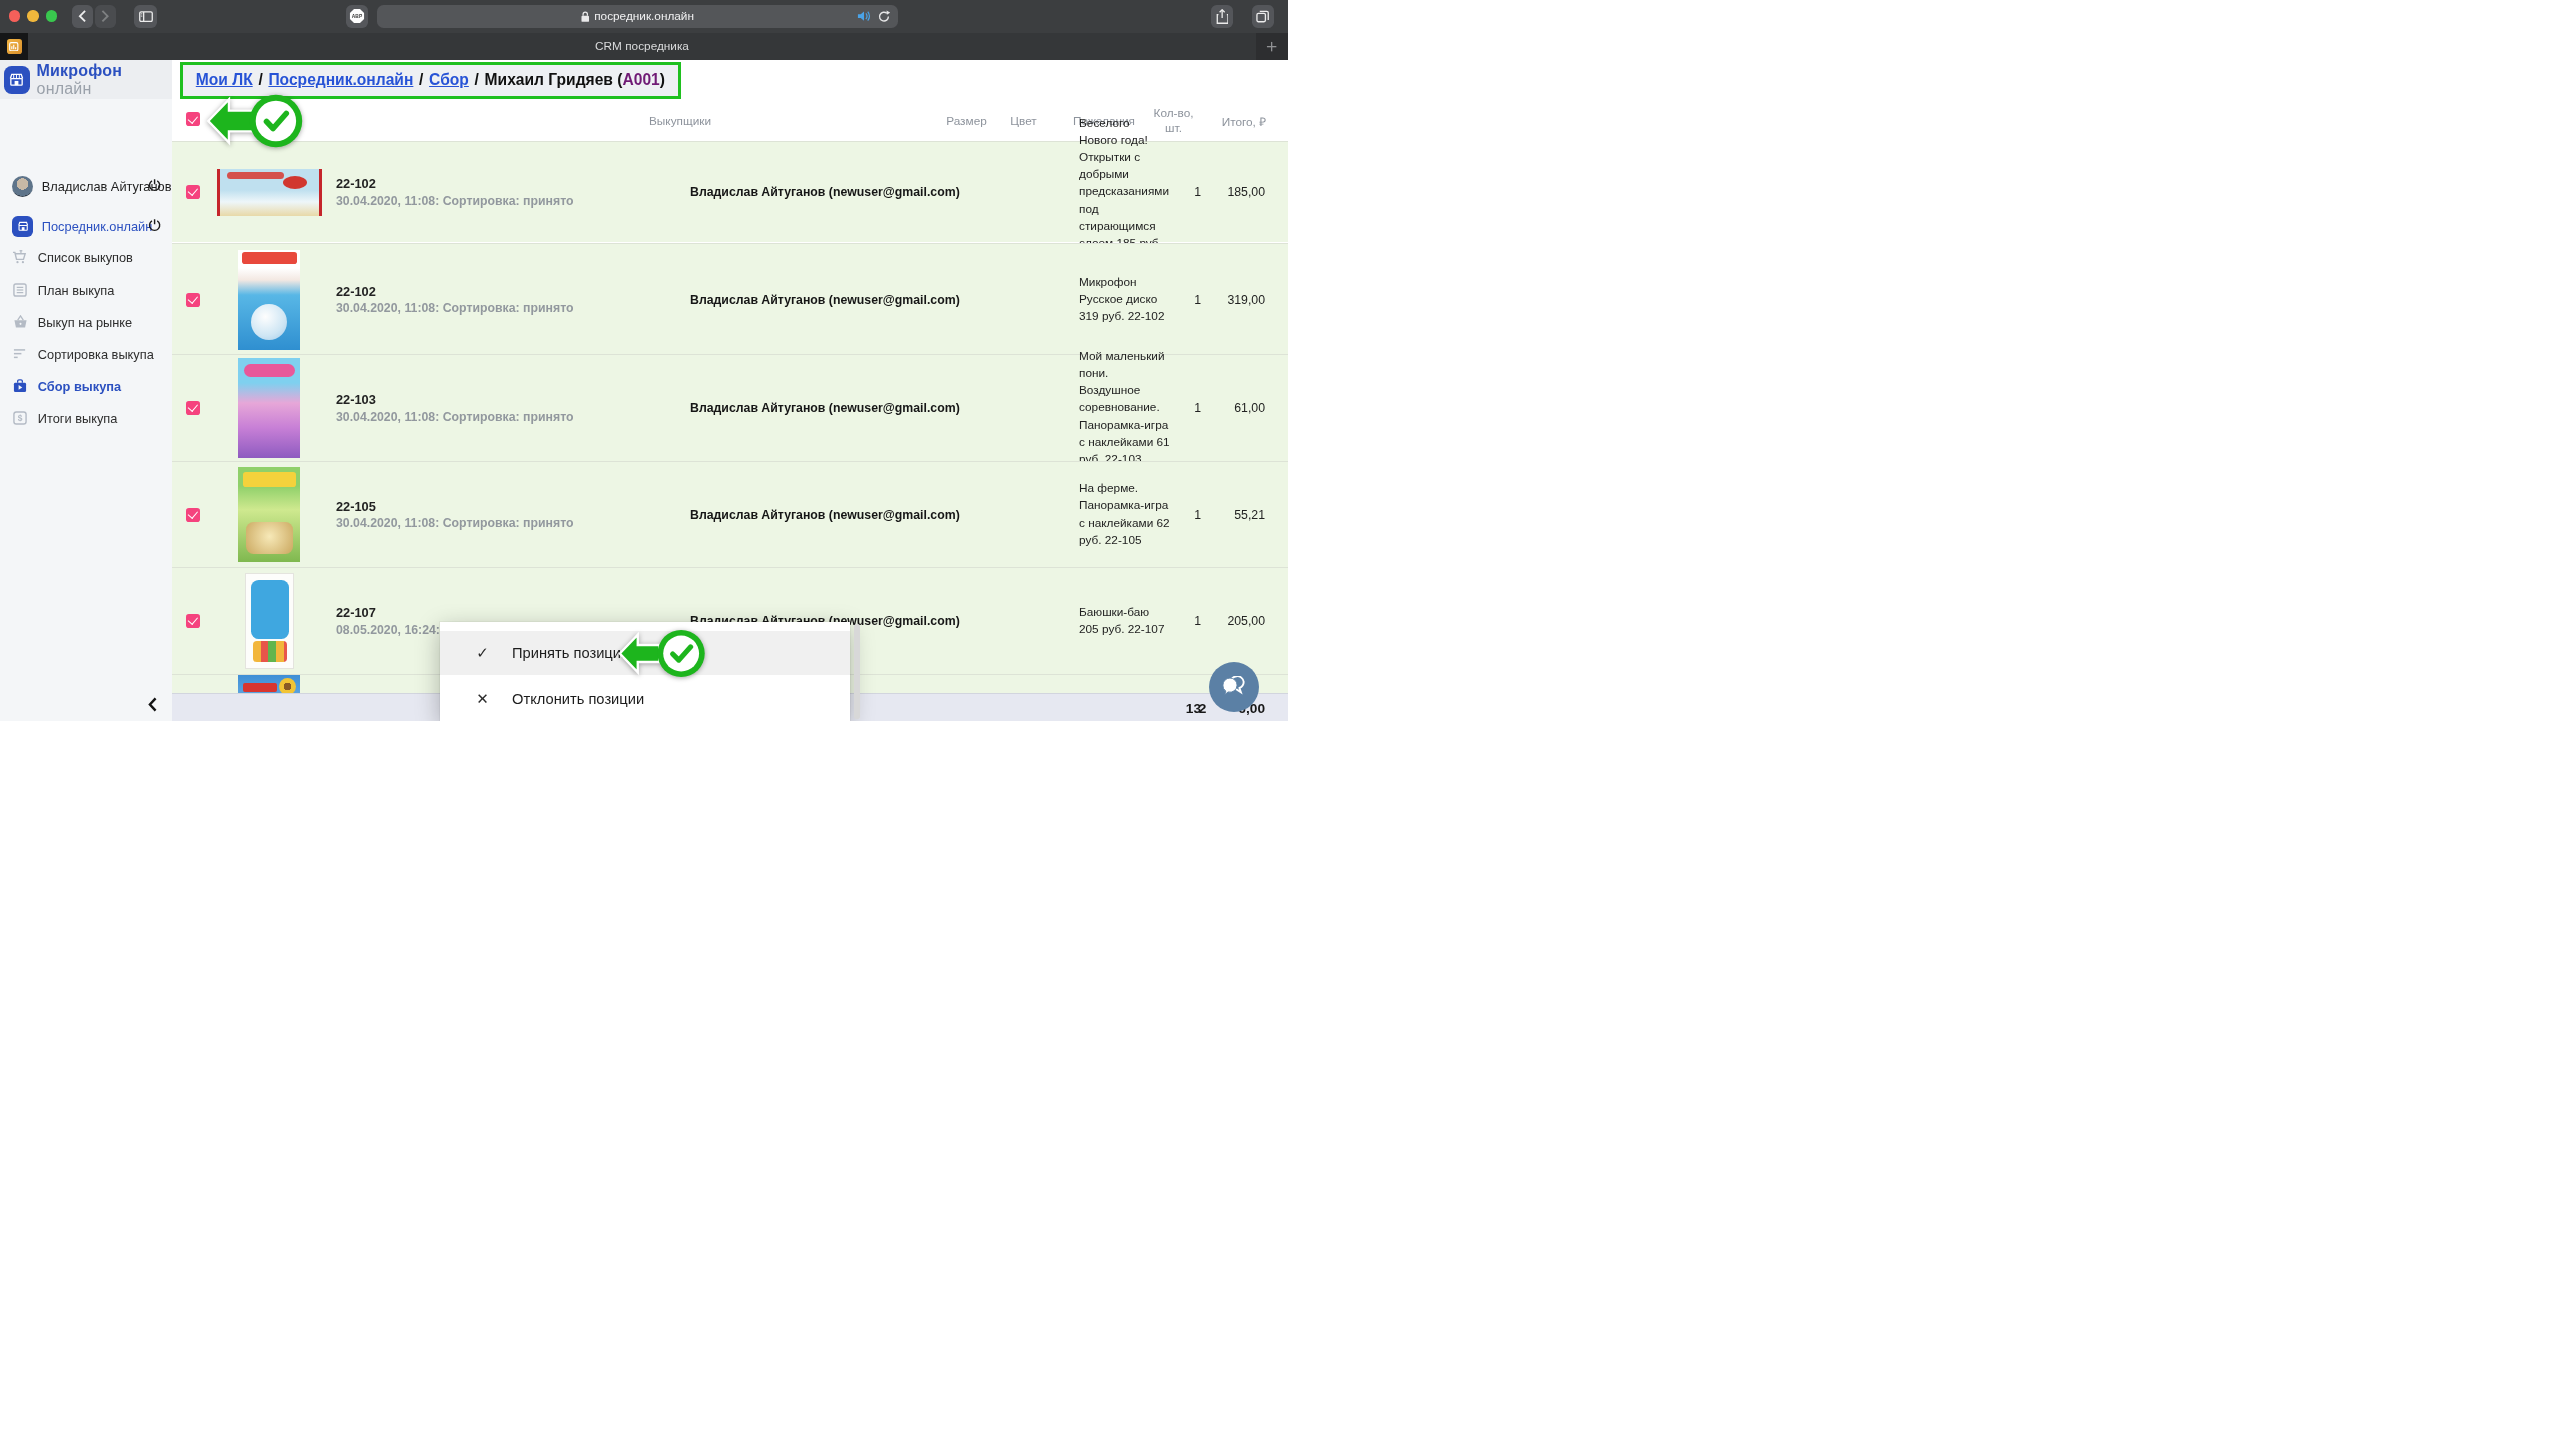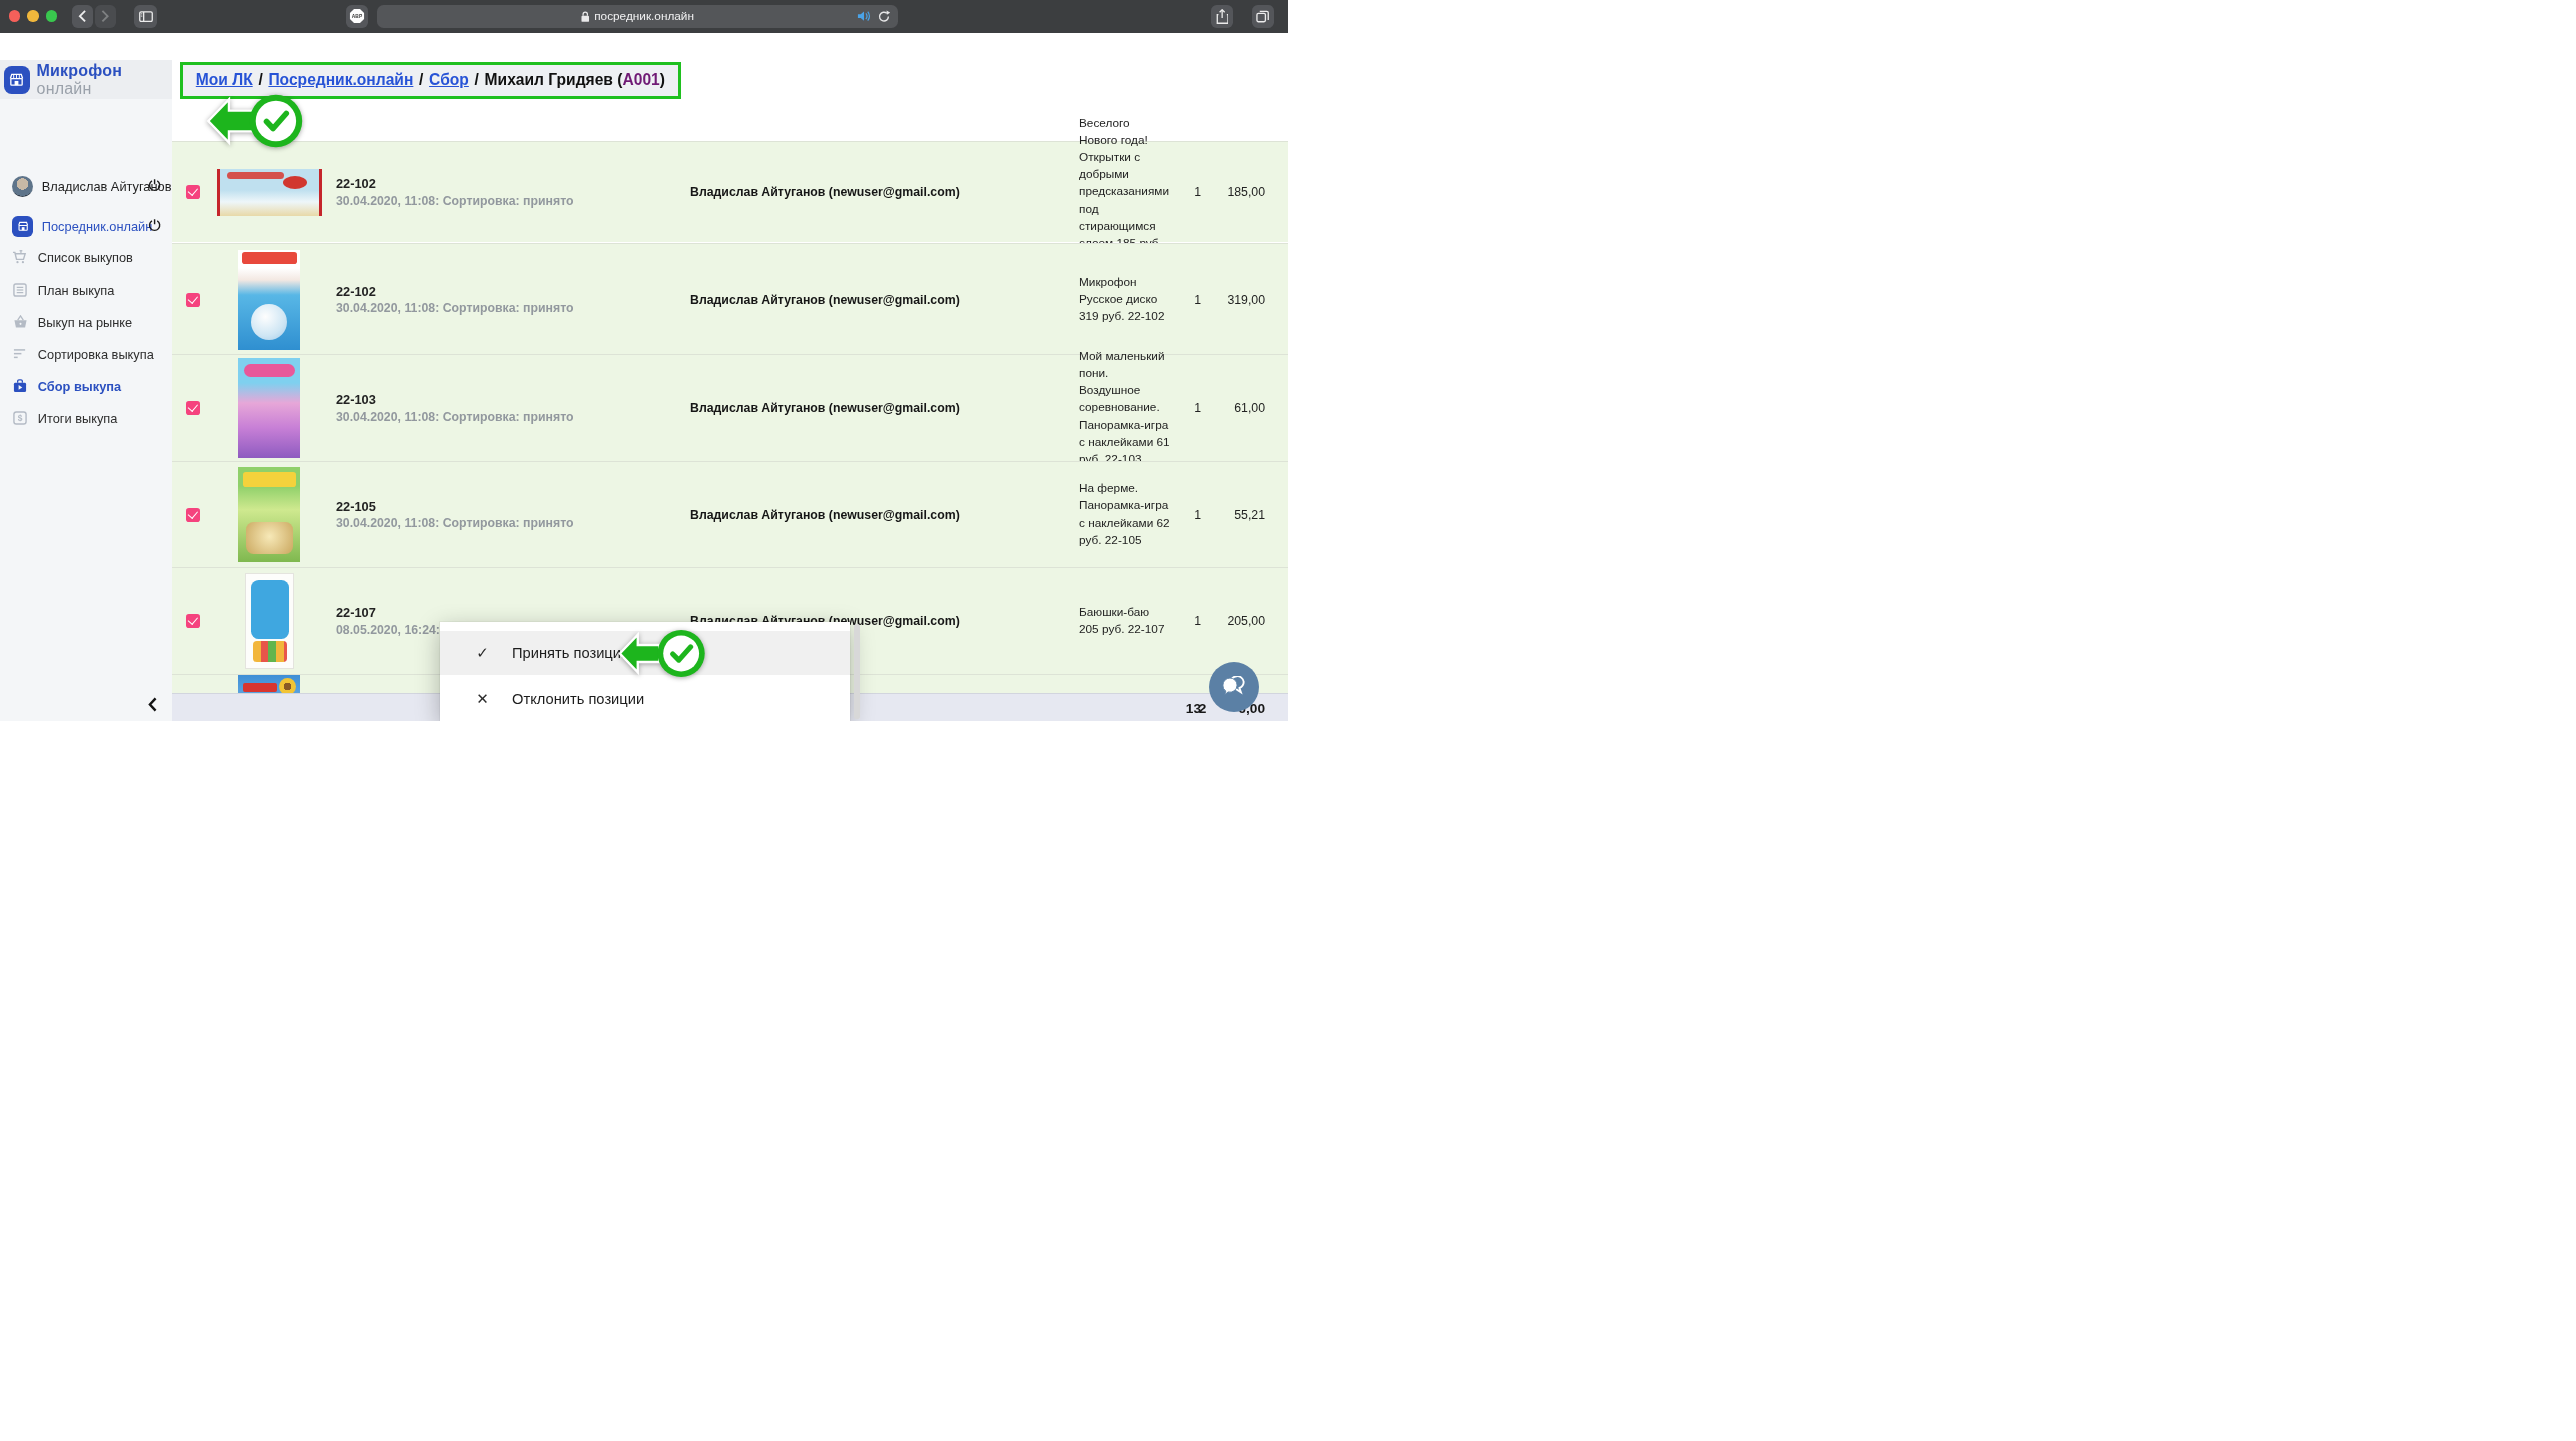--- a/index.html
+++ b/index.html
@@ -200,20 +200,41 @@
       </svg>
     </div>
     <div class="tbtn btn-tabs">
       <svg width="13.2" height="13.2" viewBox="0 0 14 14">
         <rect x="1" y="3.5" width="9" height="9" rx="1.5" fill="none" stroke="#ececec" stroke-width="1.4"></rect>
         <path d="M4 1.5h7.5a1.5 1.5 0 0 1 1.5 1.5v7.5" fill="none" stroke="#ececec" stroke-width="1.4"></path>
       </svg>
     </div>
   </div>
 
+  <div class="tabstrip">
+    <div class="pinned-tab">
+      <span class="favicon">
+        <svg width="9.5" height="9.5" viewBox="0 0 10 10">
+          <rect x="0.7" y="0.7" width="8.6" height="8.6" rx="1.6" fill="none" stroke="#fff" stroke-width="1.2"></rect>
+          <line x1="3" y1="7.5" x2="3" y2="4.5" stroke="#fff" stroke-width="1.2"></line>
+          <line x1="5" y1="7.5" x2="5" y2="3" stroke="#fff" stroke-width="1.2"></line>
+          <line x1="7" y1="7.5" x2="7" y2="5.5" stroke="#fff" stroke-width="1.2"></line>
+        </svg>
+      </span>
+    </div>
+    <div class="active-tab">
+      <span>CRM посредника</span>
+    </div>
+    <div class="newtab">
+      <svg width="11.3" height="11.3" viewBox="0 0 12 12">
+        <line x1="6" y1="1" x2="6" y2="11" stroke="#8f9193" stroke-width="1.4"></line>
+        <line x1="1" y1="6" x2="11" y2="6" stroke="#8f9193" stroke-width="1.4"></line>
+      </svg>
+    </div>
+  </div>
 
   <div class="app">
 
     <div class="sidebar">
       <div class="logo-row">
         <span class="logo-badge">
           <svg width="17" height="17" viewBox="0 0 18 18">
             <rect x="3" y="8" width="12" height="7" rx="0.8" fill="none" stroke="#fff" stroke-width="1.4"></rect>
             <path d="M2.5 8 4 3.5h10L15.5 8" fill="none" stroke="#fff" stroke-width="1.4"></path>
             <line x1="6" y1="3.8" x2="6" y2="7.8" stroke="#fff" stroke-width="1"></line>
@@ -330,20 +351,29 @@
           <a>Мои ЛК</a>
           <span>/</span>
           <a>Посредник.онлайн</a>
           <span>/</span>
           <a>Сбор</a>
           <span>/</span>
           <span><span>Михаил Гридяев (</span><span class="crumb-code">A001</span><span>)</span></span>
         </div>
       </div>
 
+      <div class="thead">
+        <span class="cbx" style="position:absolute; left:14px; top:13.2px;"></span>
+        <div class="th" style="left:477px;">Выкупщики</div>
+        <div class="th" style="left:766px; width:57px; justify-content:center;">Размер</div>
+        <div class="th" style="left:828px; width:47px; justify-content:center;">Цвет</div>
+        <div class="th" style="left:894px; width:76px; justify-content:center;">Пожелания</div>
+        <div class="th" style="left:974px; width:55px; justify-content:center; text-align:center; line-height:1.25;">Кол-во, шт.</div>
+        <div class="th" style="left:1018px; width:76px; justify-content:flex-end; text-align:right;">Итого, ₽</div>
+      </div>
 
       <div class="row" style="top:81px; height:101px;">
         <span class="cbx"></span>
         <div class="pimg">
             <div class="img1"></div>
           </div>
         <div class="info">
             <span class="ord">22-102</span>
             <span class="stat">30.04.2020, 11:08: Сортировка: принято</span>
           </div>

